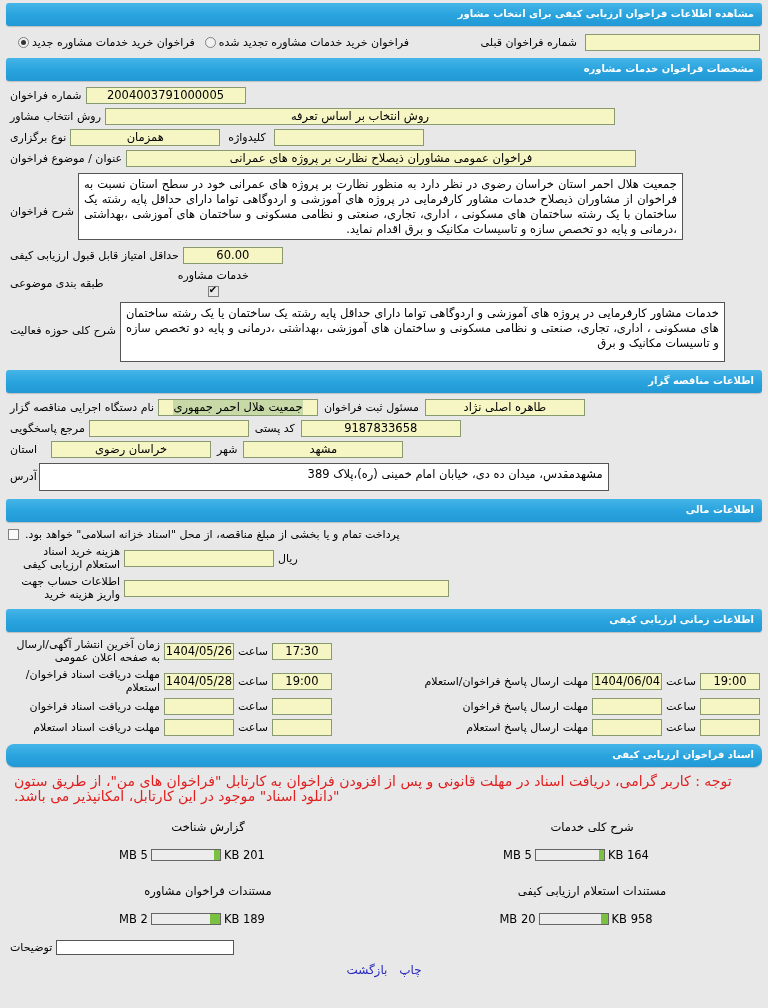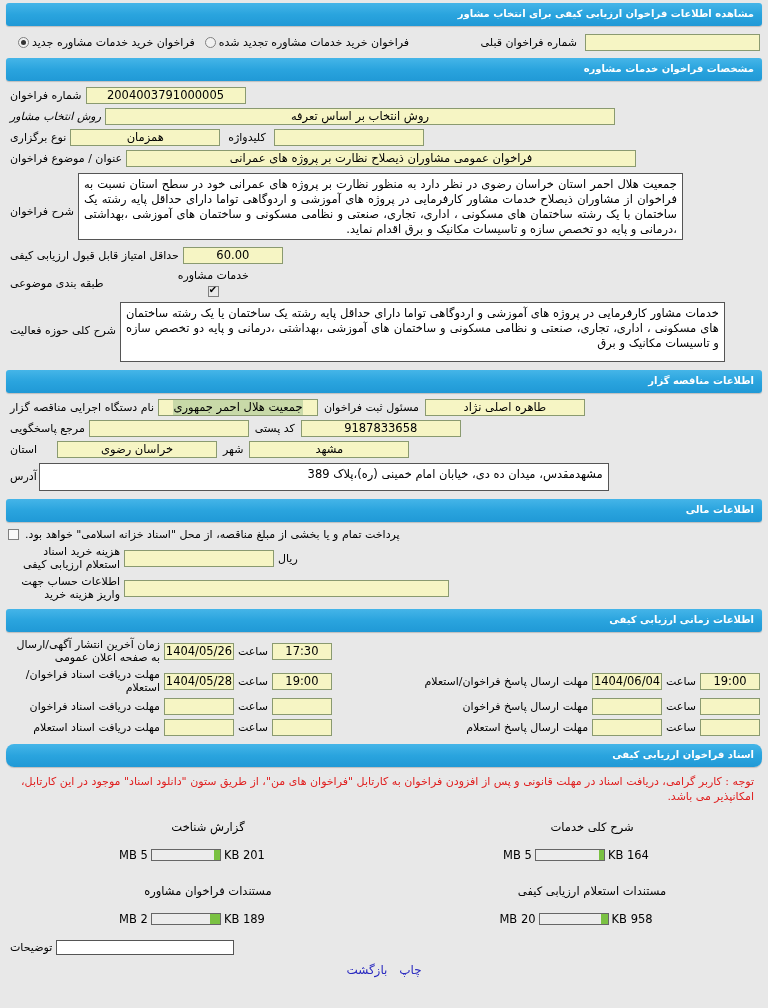--- a/index.html
+++ b/index.html
@@ -194,23 +194,23 @@
     padding: 6px 0 0 0;
     font-size: 12px;
   }
   .links a {
     color: #2a2ac0;
     text-decoration: none;
     margin: 0 4px;
   }
   .note-red {
     color: #e02020;
-    font-size: 11px;
+    font-size: 14px;
     line-height: 15px;
-    text-align: right;
+    text-align: left;
     padding: 3px 14px 4px 14px;
   }
   .unit { font-size: 11px; padding: 0 4px; }
   .checkline { display:flex; align-items:center; gap:4px; }
 </style>
 </head>
 <body>
 
 <div class="page">
 
@@ -234,21 +234,21 @@
 
   <div class="row">
     <span style="flex:1 1 auto;"></span>
     <div class="fld w160 num">2004003791000005</div>
     <span class="lbl" style="padding-right:4px;">شماره فراخوان</span>
   </div>
 
   <div class="row">
     <span style="flex:1 1 auto;"></span>
     <div class="fld w510">روش انتخاب بر اساس تعرفه</div>
-    <span class="lbl" style="padding-right:4px;font-style:italic;">روش انتخاب مشاور</span>
+    <span class="lbl" style="padding-right:4px;">روش انتخاب مشاور</span>
   </div>
 
   <div class="row">
     <span style="flex:1 1 auto;"></span>
     <div class="fld w150"></div>
     <span class="lbl" style="padding:0 8px;">کلیدواژه</span>
     <div class="fld w150">همزمان</div>
     <span class="lbl" style="padding-right:4px;">نوع برگزاری</span>
   </div>
 
@@ -303,21 +303,21 @@
     <span class="lbl" style="padding:0 6px;">کد پستی</span>
     <div class="fld w160"></div>
     <span class="lbl" style="padding-right:4px;">مرجع پاسخگویی</span>
   </div>
 
   <div class="row">
     <span style="flex:1 1 auto;"></span>
     <div class="fld w160">مشهد</div>
     <span class="lbl" style="padding:0 6px;">شهر</span>
     <div class="fld w160">خراسان رضوی</div>
-    <span class="lbl" style="padding-right:20px;">استان</span>
+    <span class="lbl" style="padding-right:14px;">استان</span>
   </div>
 
   <div class="row top" style="padding-top:3px;">
     <span style="flex:1 1 auto;"></span>
     <div class="ta addr">مشهدمقدس، میدان ده دی، خیابان امام خمینی (ره)،پلاک 389</div>
     <span class="lbl" style="padding-top:7px;">آدرس</span>
   </div>
 
   <div class="bar" style="margin-top:6px;">اطلاعات مالی</div>
 

